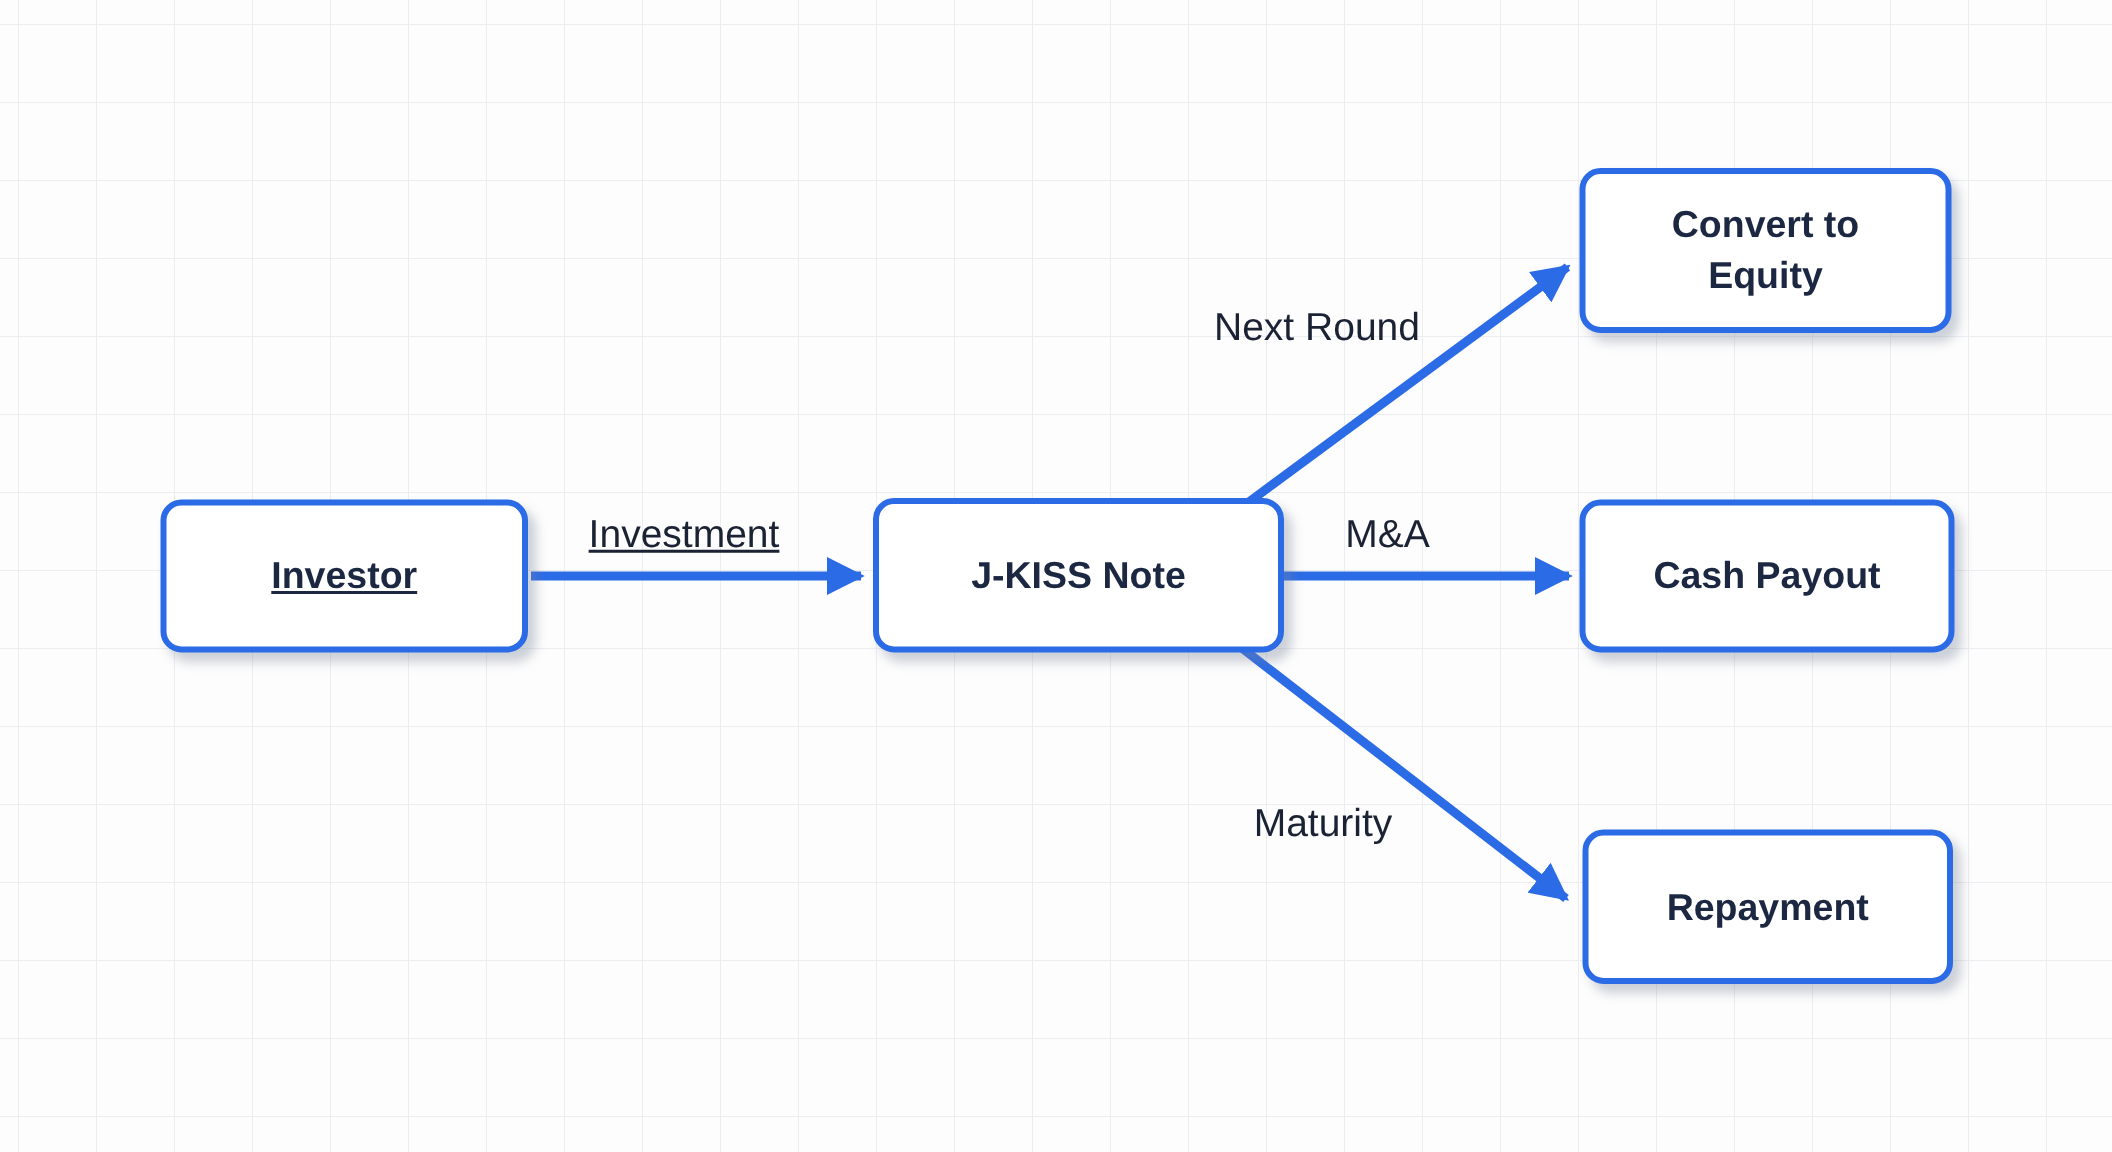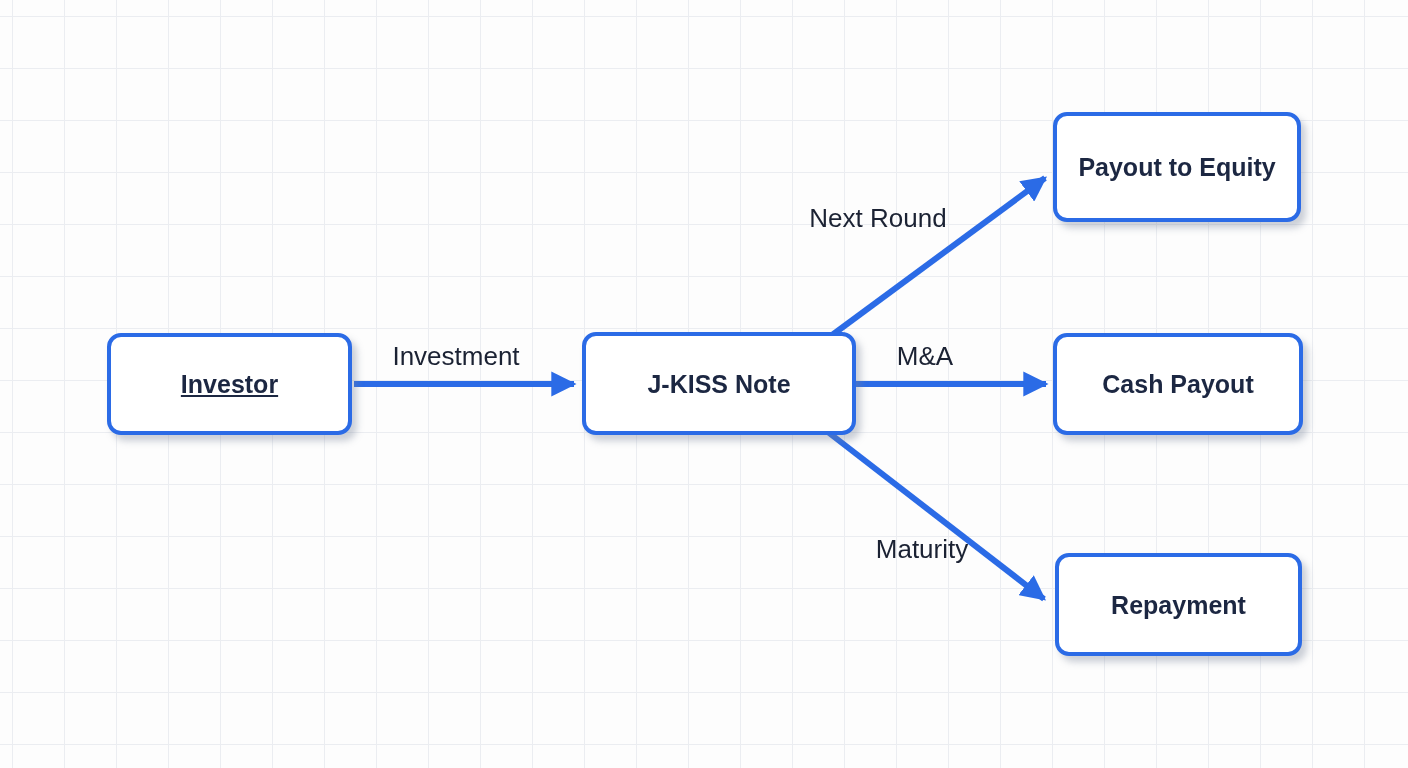--- a/index.html
+++ b/index.html
@@ -45,24 +45,24 @@
   .node-convert-to-equity{left:1053px;top:112px;width:248px;height:110px;}
   .node-cash-payout{left:1053px;top:333px;width:250px;height:102px;}
   .node-repayment{left:1055px;top:553px;width:247px;height:103px;}
   .edge-label{
     position:absolute;
     transform:translate(-50%,-50%);
     font-size:26px;
     color:var(--label-text);
     white-space:nowrap;
   }
-  .label-investment{left:456px;top:356px;}
+  .label-investment{left:456px;top:356px;text-decoration:underline;}
   .label-next-round{left:878px;top:218px;}
   .label-ma{left:925px;top:356px;}
-  .label-maturity{left:882px;top:549px;margin-left:40px;}
+  .label-maturity{left:882px;top:549px;}
 </style>
 </head>
 <body>
 
 <div class="canvas">
 
   <svg class="edges" viewBox="0 0 1408 768" xmlns="http://www.w3.org/2000/svg">
     <defs>
       <marker id="arrowhead" viewBox="0 0 10 10" refX="9" refY="5" markerWidth="4.2" markerHeight="4.2" orient="auto">
         <path class="arrowhead-path" d="M 0 0 L 10 5 L 0 10 z"></path>
@@ -76,21 +76,21 @@
 
   <div class="node node-investor">
     <span>Investor</span>
   </div>
 
   <div class="node node-jkiss-note">
     <span>J-KISS Note</span>
   </div>
 
   <div class="node node-convert-to-equity">
-    <span>Payout to Equity</span>
+    <span>Convert to Equity</span>
   </div>
 
   <div class="node node-repayment">
     <span>Repayment</span>
   </div>
 
   <div class="node node-cash-payout">
     <span>Cash Payout</span>
   </div>
 

